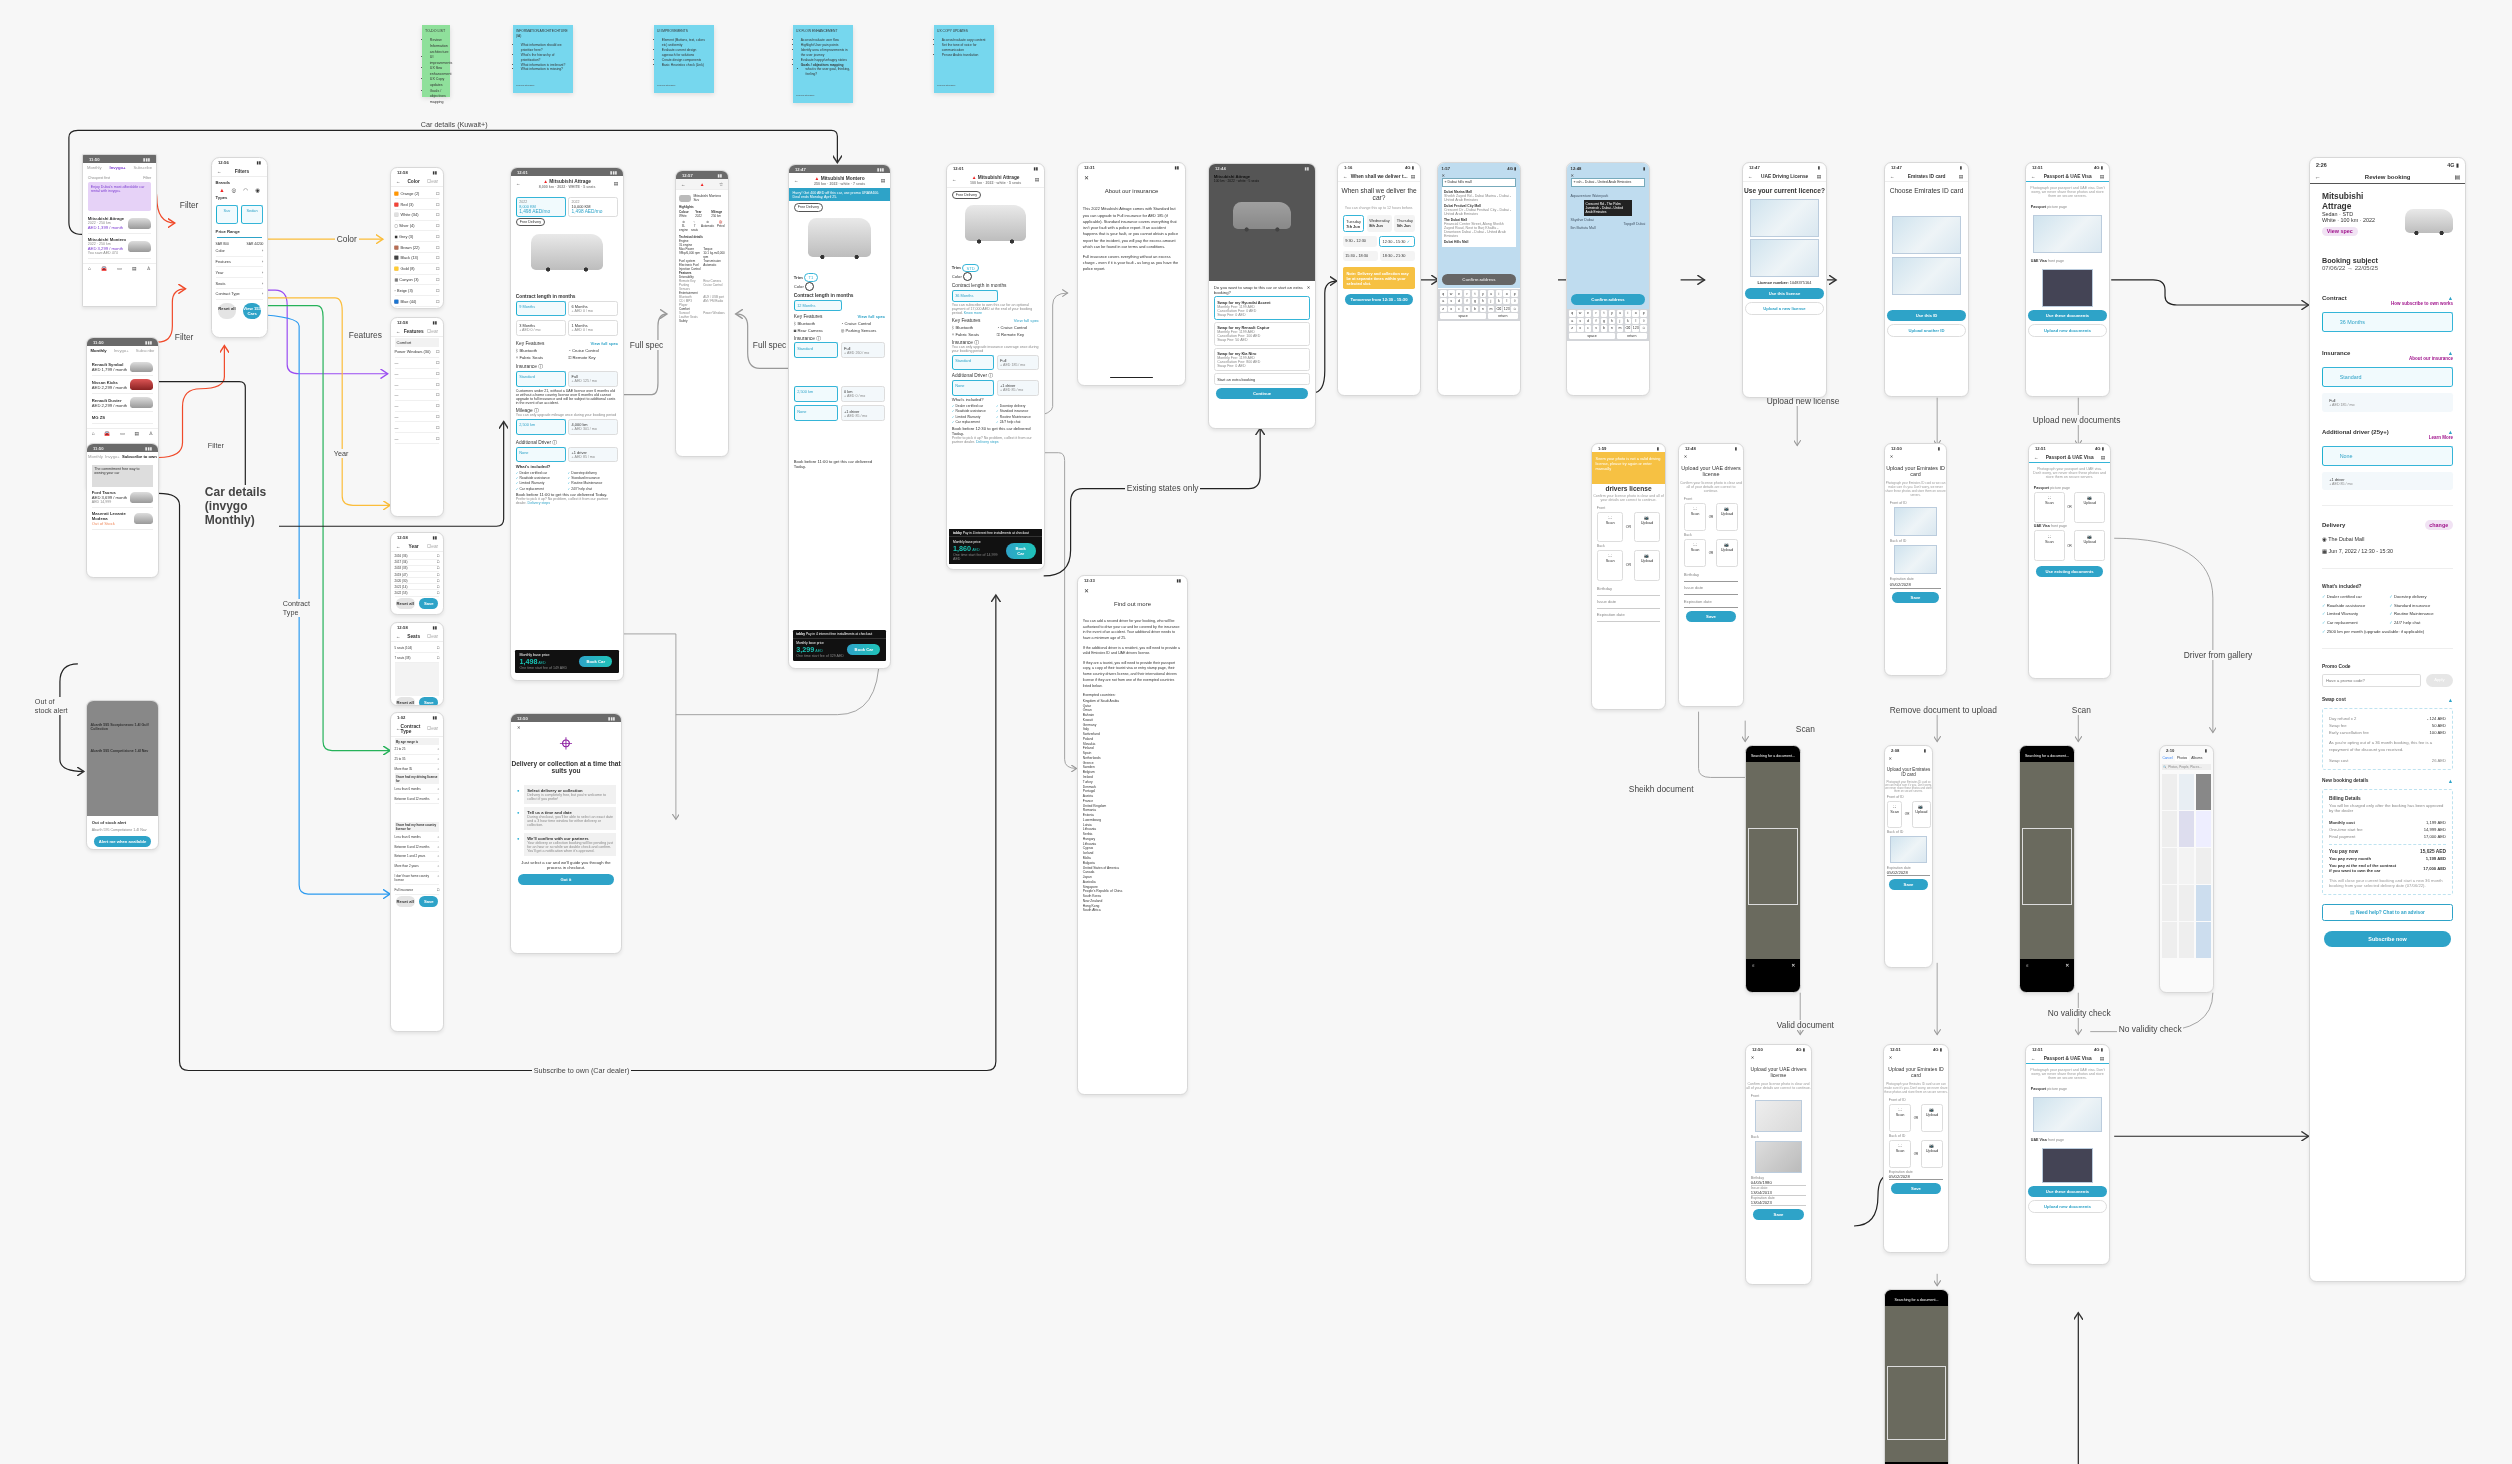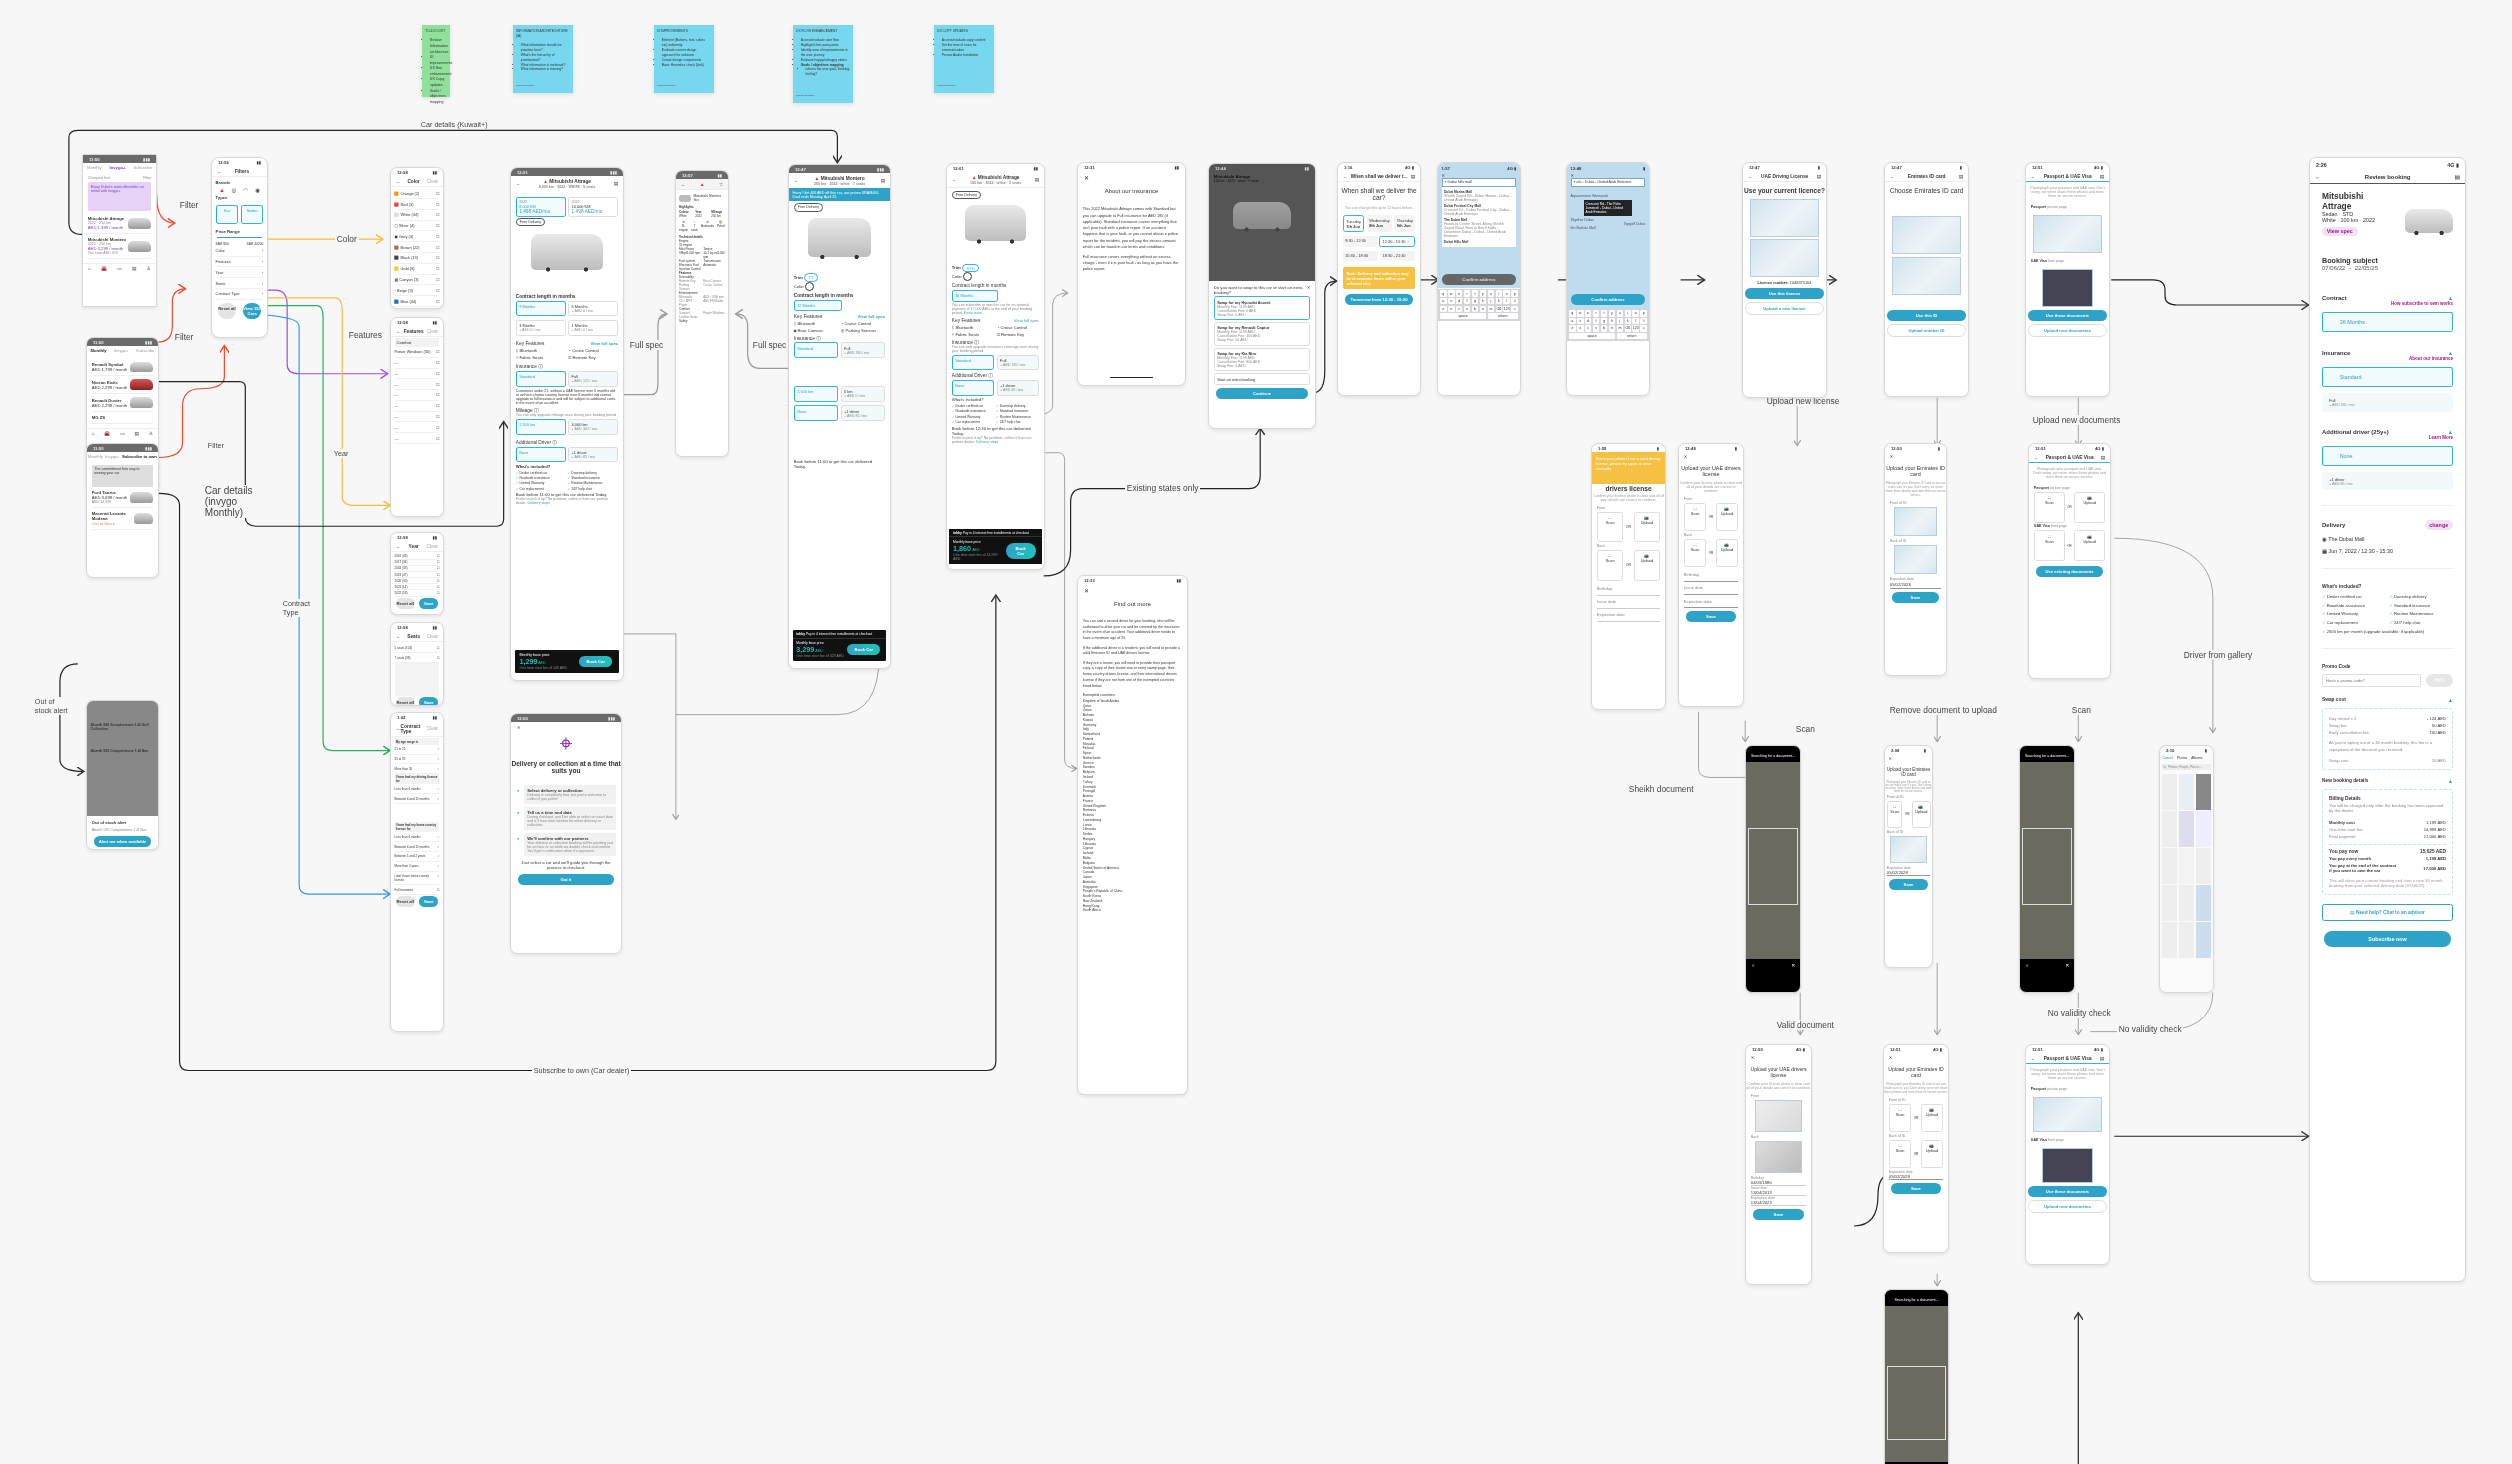--- a/index.html
+++ b/index.html
@@ -207,21 +207,21 @@
 </svg>
 
 <div class="lbl" data-name="flow-label" style="left:419px;top:120px;font-size:7.2px">Car details (Kuwait+)</div>
 <div class="lbl" data-name="flow-label" style="left:178px;top:200px">Filter</div>
 <div class="lbl" data-name="flow-label" style="left:173px;top:332px">Filter</div>
 <div class="lbl" data-name="flow-label" style="left:206px;top:441px;font-size:7.2px">Filter</div>
 <div class="lbl" data-name="flow-label" style="left:335px;top:234px">Color</div>
 <div class="lbl" data-name="flow-label" style="left:347px;top:330px">Features</div>
 <div class="lbl" data-name="flow-label" style="left:332px;top:449px;font-size:7.2px">Year</div>
 <div class="lbl" data-name="flow-label" style="left:281px;top:599px;width:30px;white-space:normal;font-size:7.2px">Contract Type</div>
-<div class="lbl" data-name="flow-label" style="left:203px;top:485px;width:72px;white-space:normal;font-weight:normal;font-size:10px">Car details (invygo Monthly)</div>
+<div class="lbl" data-name="flow-label" style="left:203px;top:485px;width:72px;white-space:normal;font-weight:bold;font-size:12px">Car details (invygo Monthly)</div>
 <div class="lbl" data-name="flow-label" style="left:33px;top:697px;width:36px;white-space:normal;font-size:7.2px">Out of stock alert</div>
 <div class="lbl" data-name="flow-label" style="left:628px;top:340px">Full spec</div>
 <div class="lbl" data-name="flow-label" style="left:751px;top:340px">Full spec</div>
 <div class="lbl" data-name="flow-label" style="left:1125px;top:483px">Existing states only</div>
 <div class="lbl" data-name="flow-label" style="left:532px;top:1066px;font-size:7.2px">Subscribe to own (Car dealer)</div>
 <div class="lbl" data-name="flow-label" style="left:1765px;top:396px">Upload new license</div>
 <div class="lbl" data-name="flow-label" style="left:2031px;top:415px">Upload new documents</div>
 <div class="lbl" data-name="flow-label" style="left:1627px;top:784px">Sheikh document</div>
 <div class="lbl" data-name="flow-label" style="left:1794px;top:724px">Scan</div>
 <div class="lbl" data-name="flow-label" style="left:2070px;top:705px">Scan</div>
@@ -715,21 +715,21 @@
         <span><span class="check">✓</span> <span>Standard insurance</span></span>
       <span><span class="check">✓</span> <span>Limited Warranty</span></span>
         <span><span class="check">✓</span> <span>Routine Maintenance</span></span>
       <span><span class="check">✓</span> <span>Car replacement</span></span>
         <span><span class="check">✓</span> <span>24/7 help chat</span></span>
     </div>
     <div data-name="delivery-cutoff">Book before 11:00 to get this car delivered Today.</div>
     <div class="small"><span>Prefer to pick it up? No problem, collect it from our partner dealer.</span> <span style="color:#2ea3c8" data-name="delivery-steps-link">Delivery steps</span></div>
   </div>
   <div class="dark-bar" style="display:flex;justify-content:space-between;align-items:center;position:absolute;bottom:7.2px;left:3.6px;right:3.6px;border-radius:1.2px" data-name="booking-bar">
-    <div><div>Monthly base price</div><span class="price" data-name="monthly-price">1,299</span> <span style="color:#19c3b4">AED</span><div class="small">One time start fee of 149 AED</div></div>
+    <div><div>Monthly base price</div><span class="price" data-name="monthly-price">1,498</span> <span style="color:#19c3b4">AED</span><div class="small">One time start fee of 149 AED</div></div>
     <span class="btn primary" style="padding:3px 7.2px;background:linear-gradient(90deg,#2ea3c8,#1fc3b8)" data-name="book-car-button">Book Car</span>
   </div>
 </div>
 
 <div class="phone" data-name="screen-full-spec" style="left:675px;top:170px;width:54px;height:287px;">
   <div class="sb dark" data-name="status-bar">
       <span>12:57</span>
       <span>▮▮</span>
     </div>
   <div class="hdr" style="background:#f4f4f4">

